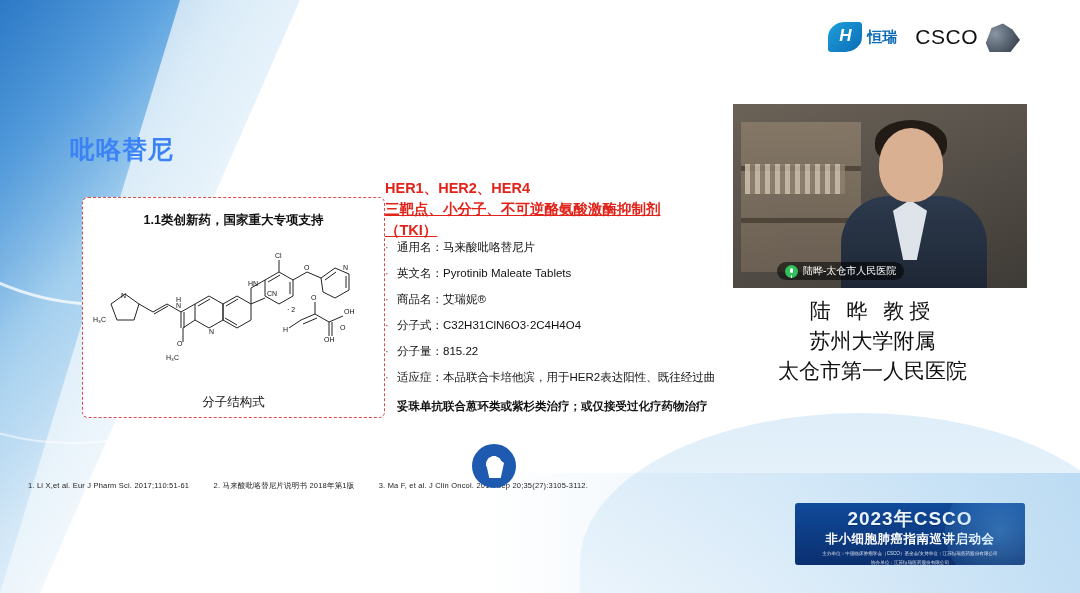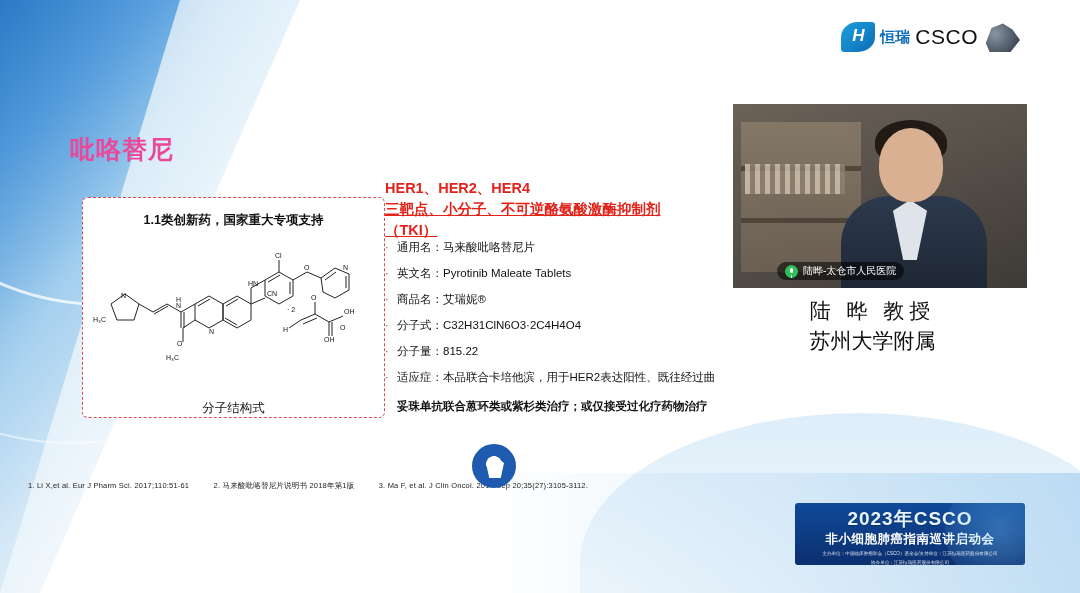--- a/index.html
+++ b/index.html
@@ -59,21 +59,21 @@
     border-radius: 50% 50% 0 0;
     background: linear-gradient(180deg, rgba(160,205,238,0.35), rgba(255,255,255,0));
   }
 
   
   .logos {
     position: absolute;
     right: 60px; top: 22px;
     display: flex;
     align-items: flex-end;
-    gap: 5px;
+    gap: 18px;
   }
   .hengrui {
     display: flex;
     align-items: center;
     gap: 5px;
   }
   .hengrui-mark {
     width: 34px; height: 30px;
     background: linear-gradient(135deg, #1da0dc 0%, #0c6cb6 100%);
     border-radius: 50% 10% 50% 10%;
@@ -110,21 +110,21 @@
     background: radial-gradient(circle at 35% 40%, #8a96a5 0%, #5d6875 45%, #2c3440 100%);
     clip-path: polygon(10% 70%, 25% 20%, 55% 5%, 80% 25%, 100% 60%, 75% 100%, 20% 100%);
   }
 
   
   .slide-title {
     position: absolute;
     left: 70px; top: 133px;
     font-size: 25px;
     font-weight: bold;
-    color: #ec4899;
+    color: #3b82f6;
     letter-spacing: 1px;
   }
 
   
   .struct-box {
     position: absolute;
     left: 58px; top: 197px;
     width: 301px; height: 219px;
     border: 1.2px dashed #e1484a;
     border-radius: 6px;
@@ -134,21 +134,21 @@
   .struct-caption-top {
     position: absolute;
     left: 0; right: 0; top: 14px;
     text-align: center;
     font-size: 12.5px;
     font-weight: bold;
     color: #111;
   }
   .struct-caption-bottom {
     position: absolute;
-    left: 0; right: 0; bottom: 0;
+    left: 0; right: 0; bottom: 6px;
     text-align: center;
     font-size: 12.5px;
     color: #111;
   }
   .struct-svg {
     position: absolute;
     left: 8px; top: 44px;
   }
 
   
@@ -518,20 +518,21 @@
     <div class="person-head"></div>
     <div class="vid-label">
       <span class="mic-icon"></span>
       <span>陆晔-太仓市人民医院</span>
     </div>
   </div>
 
   <div class="speaker">
     <div class="row1">陆 晔 教授</div>
     <div>苏州大学附属</div>
+    <div>太仓市第一人民医院</div>
   </div>
 
   <div class="refs">
     <span>1. Li X,et al. Eur J Pharm Sci. 2017;110:51-61</span>
     <span>2. 马来酸吡咯替尼片说明书 2018年第1版</span>
     <span>3. Ma F, et al. J Clin Oncol. 2017 Sep 20;35(27):3105-3112.</span>
   </div>
 
   <div class="seal"></div>
 

